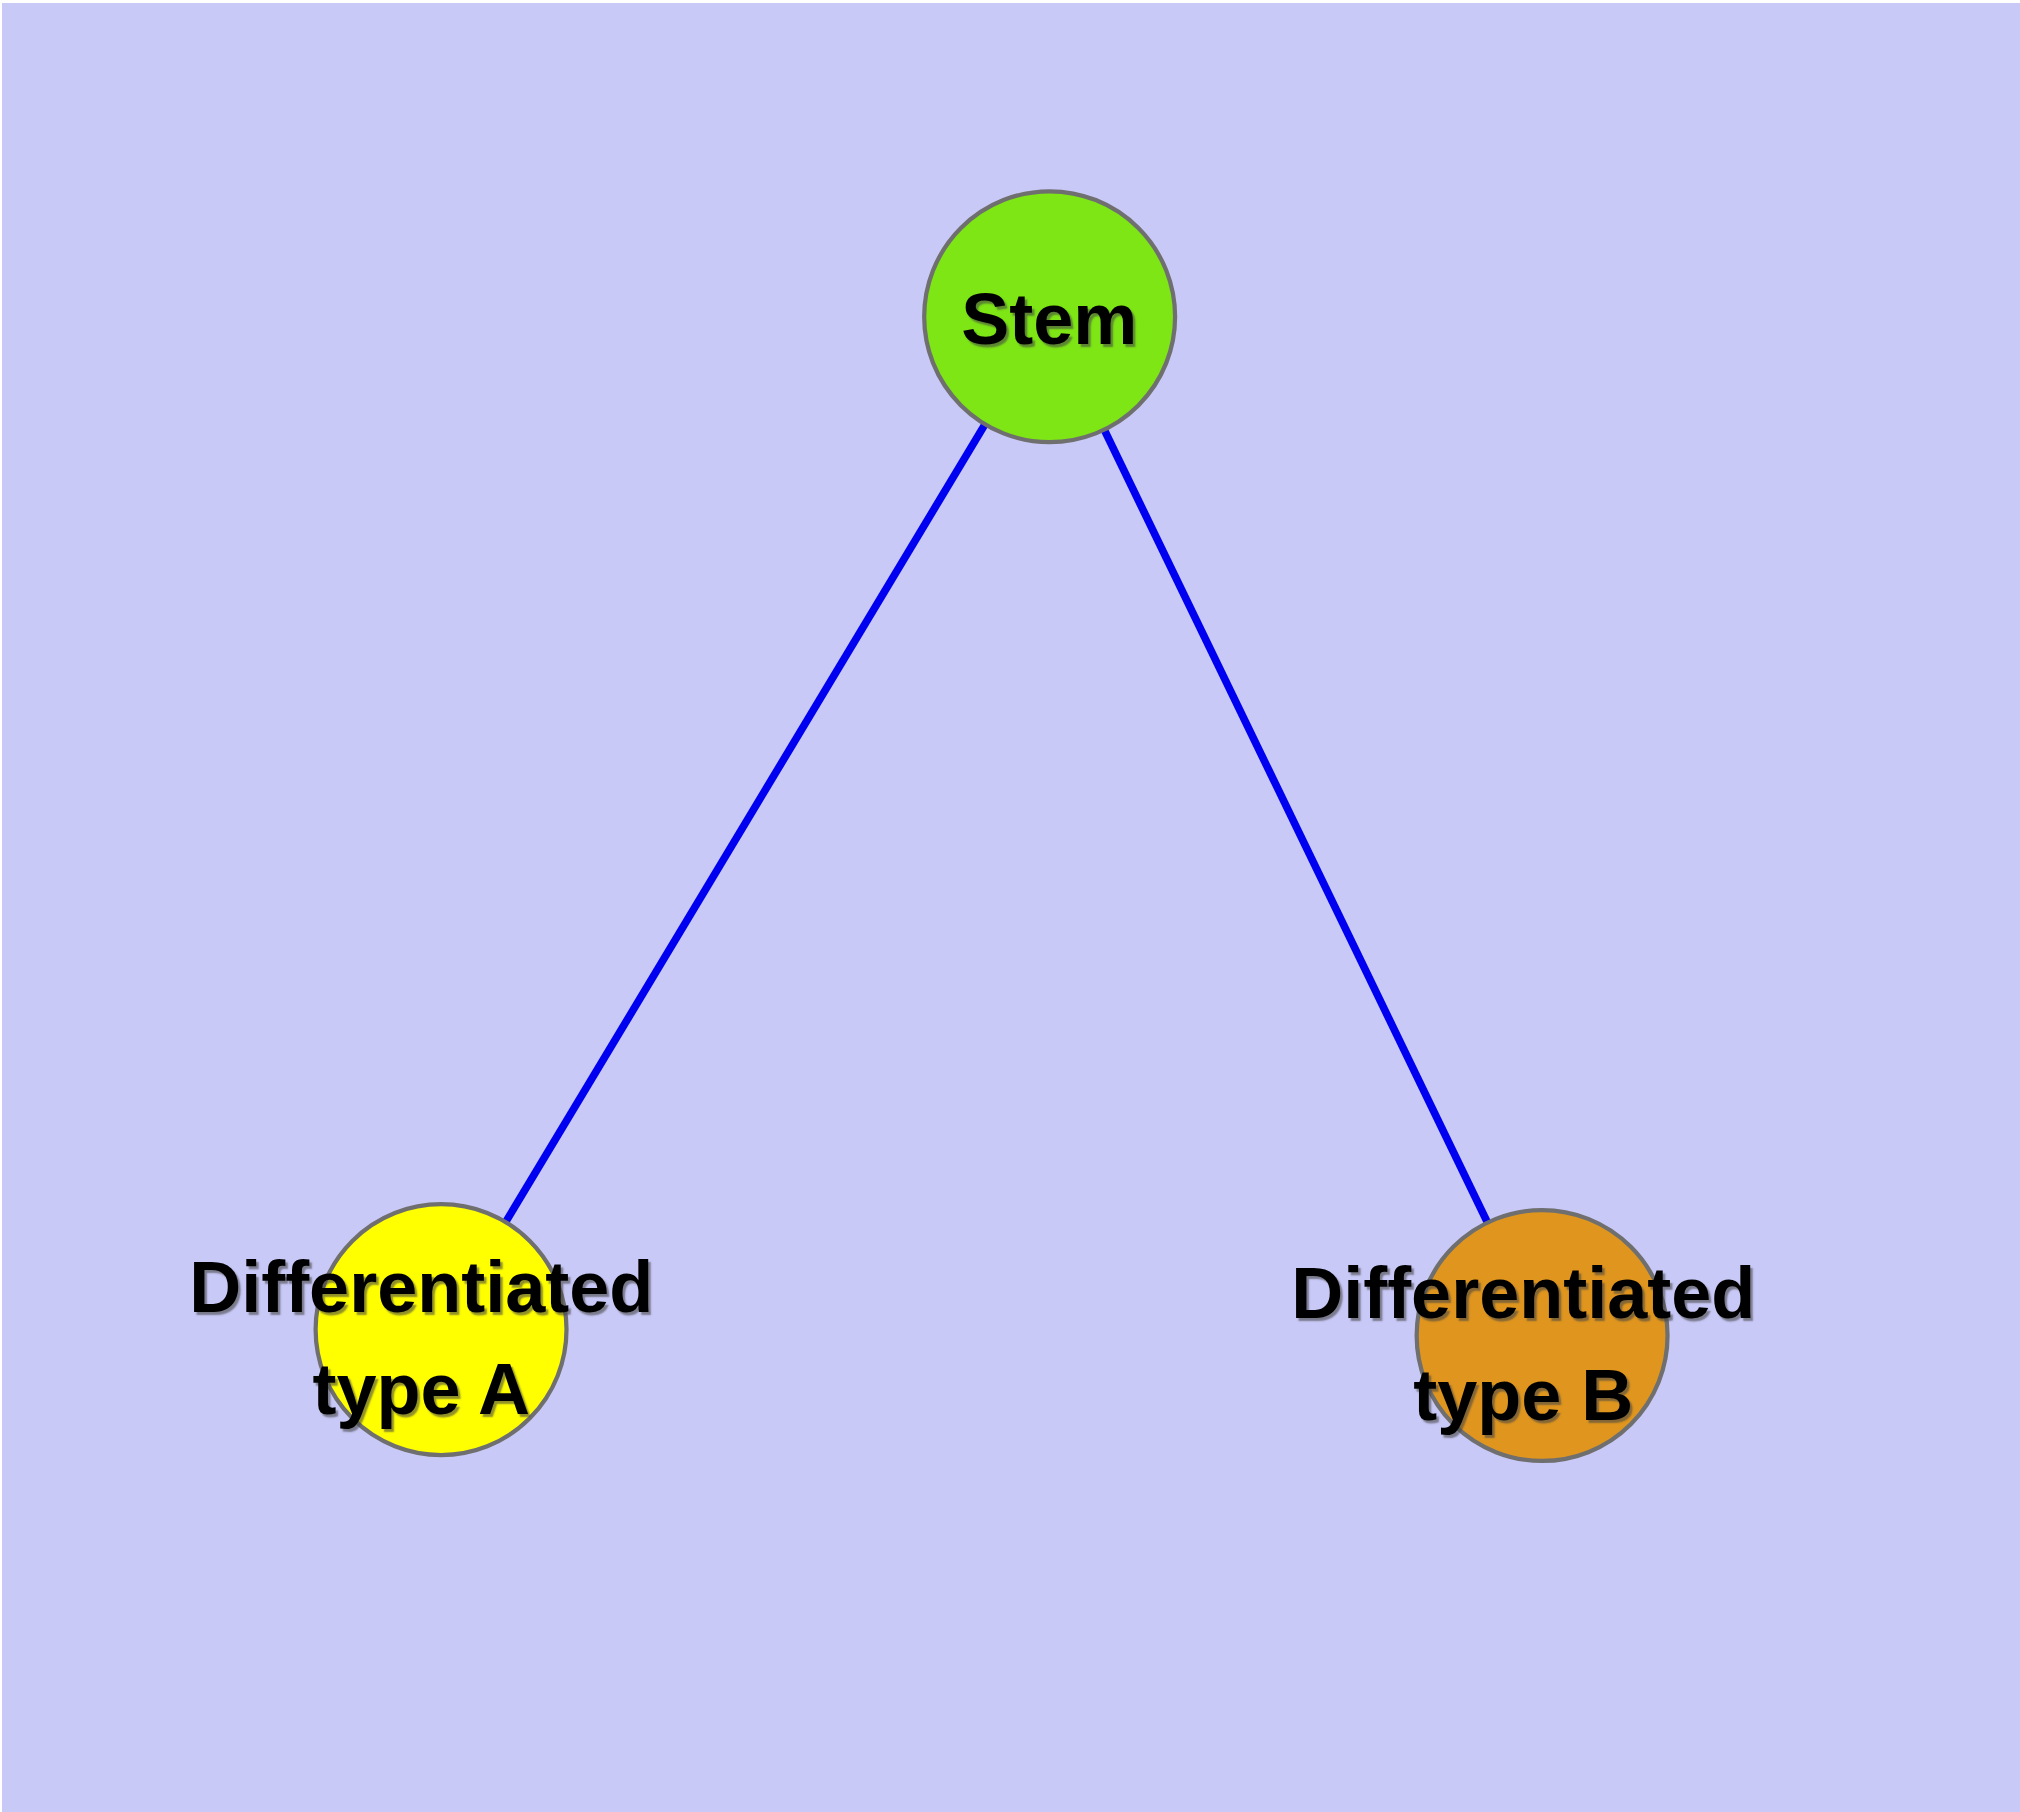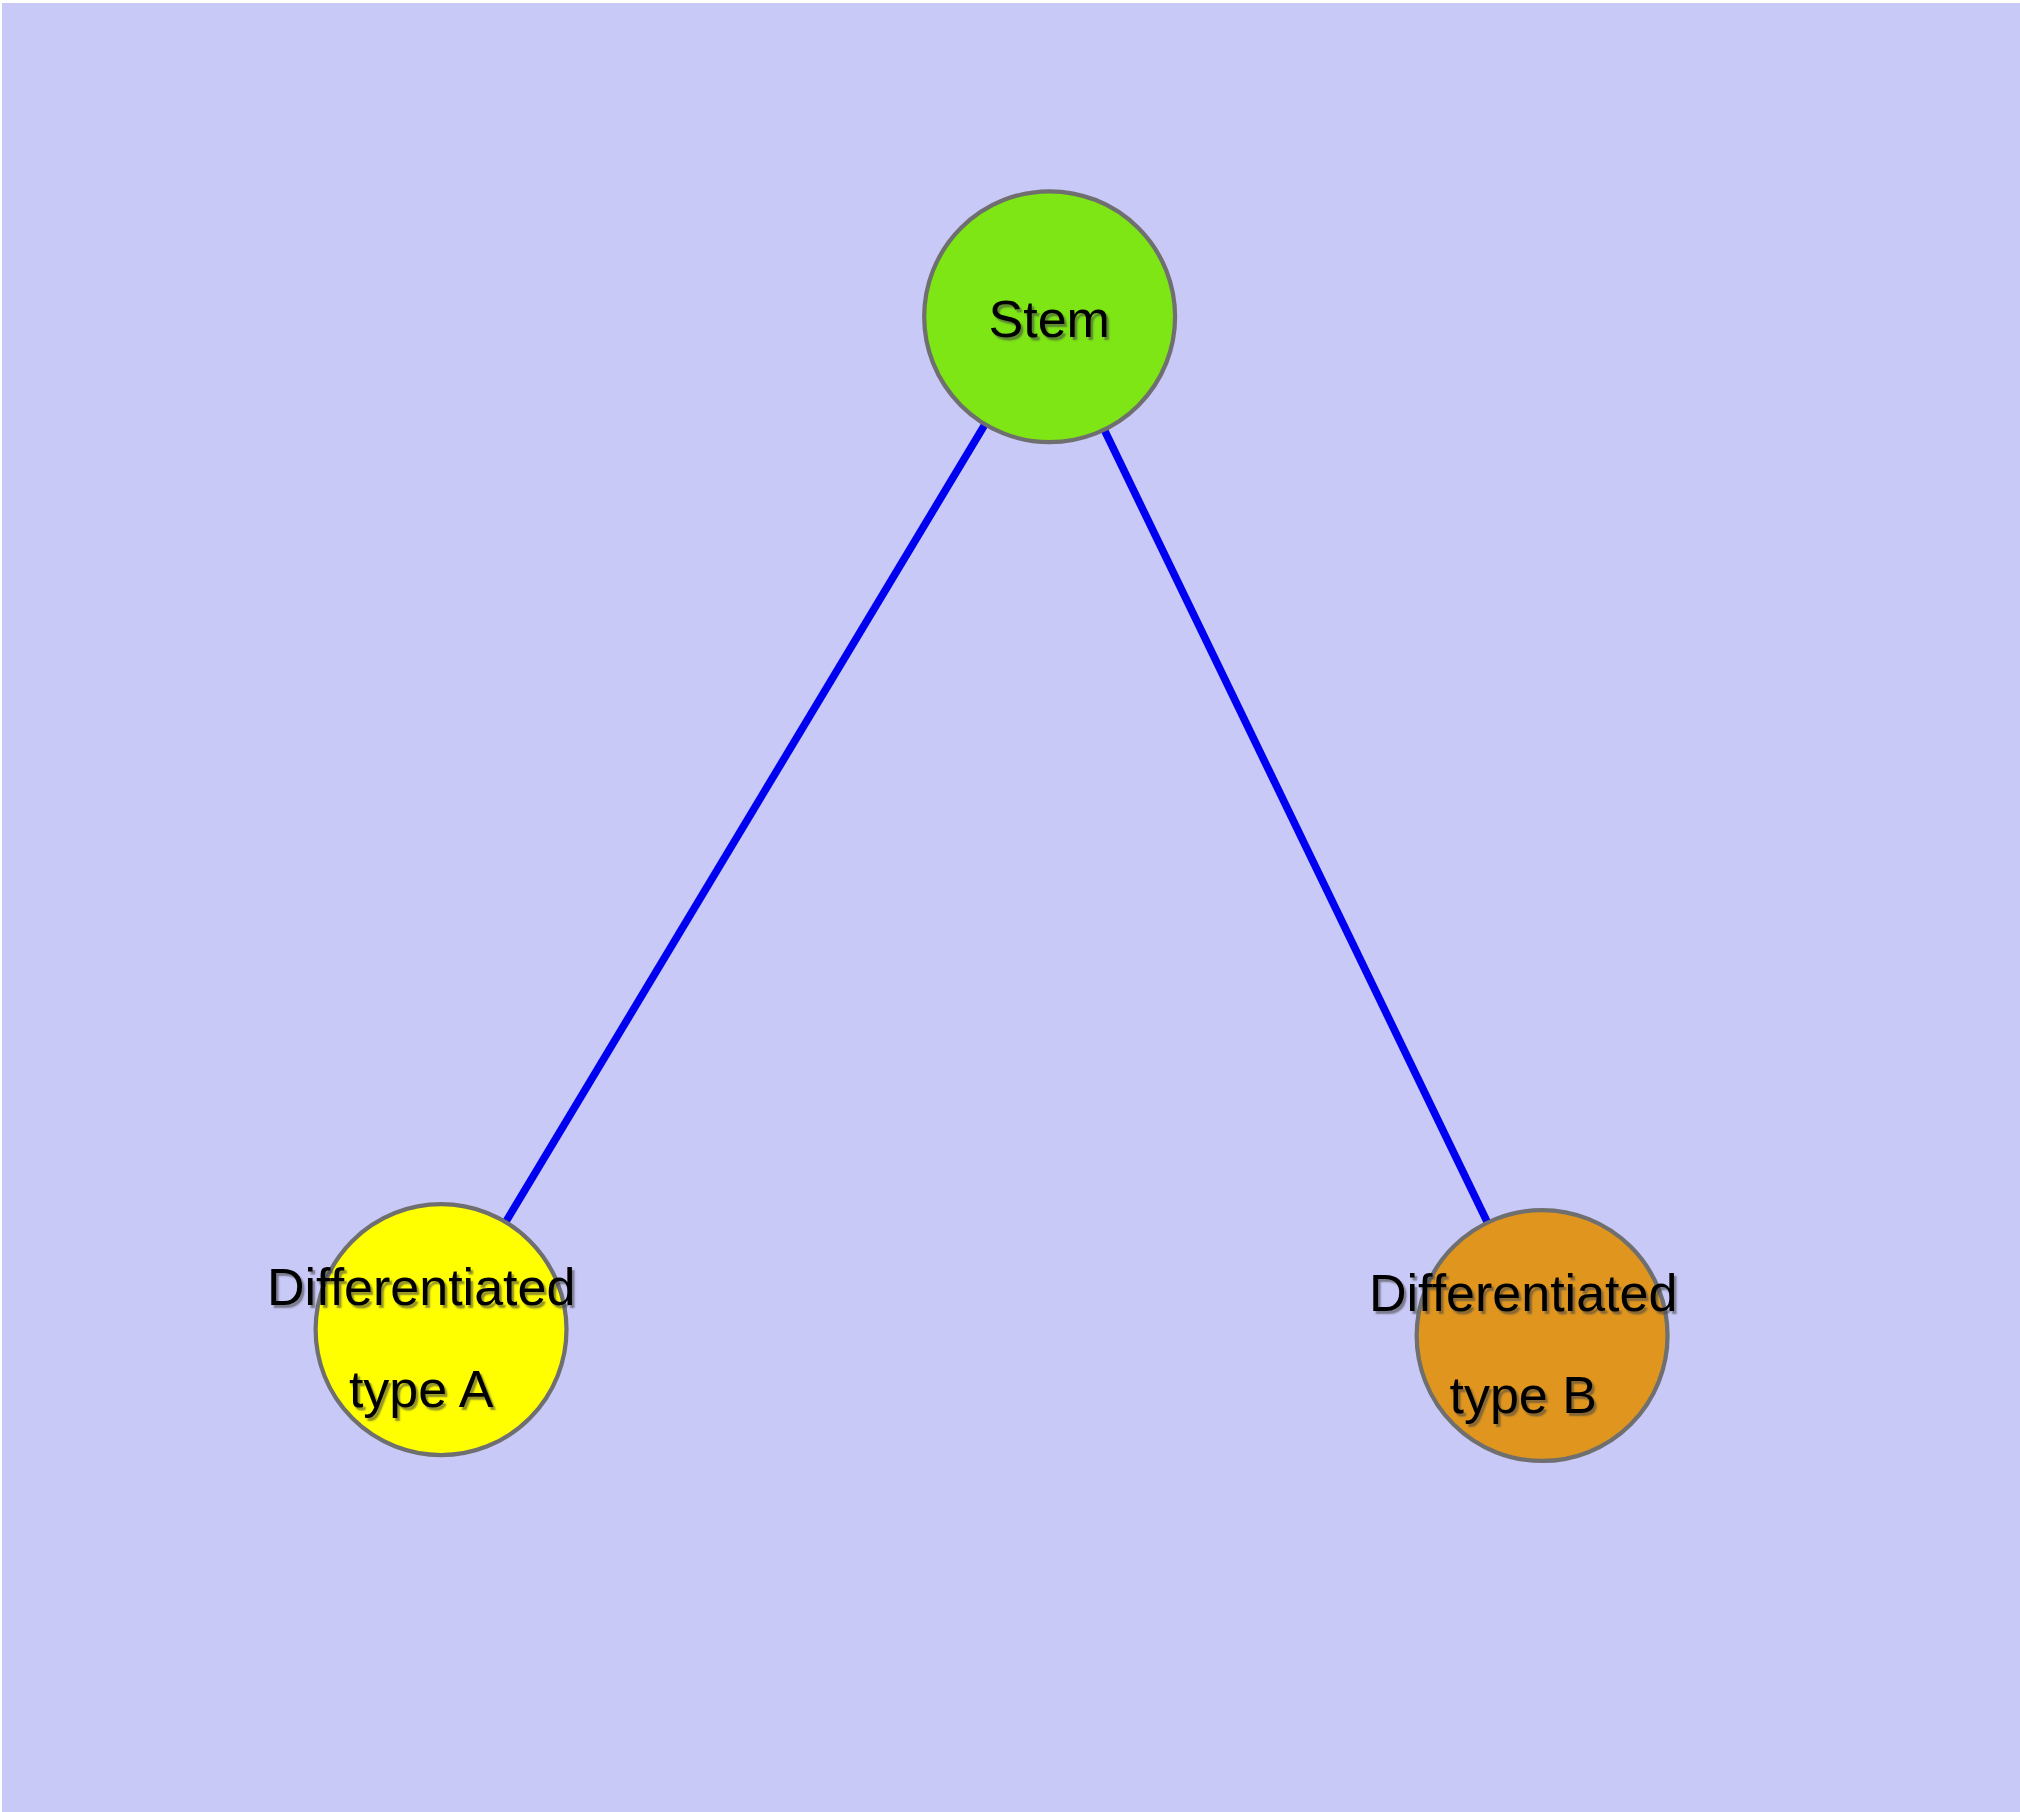--- a/index.html
+++ b/index.html
@@ -30,22 +30,22 @@
     stroke-width: 9px;
     stroke-linecap: butt;
   }
   svg.graph circle {
     stroke-width: 5px;
   }
   .node-label {
     position: absolute;
     width: 1017px;
     text-align: center;
-    font-weight: normal;
-    font-size: 52px;
+    font-weight: bold;
+    font-size: 72px;
     line-height: 102px;
     color: #000000;
     text-shadow: 2.5px 2.5px 1.7px rgba(70, 70, 70, 0.6);
     pointer-events: none;
     white-space: nowrap;
   }
 </style>
 </head>
 <body style="background: rgb(255, 255, 255);">
 

